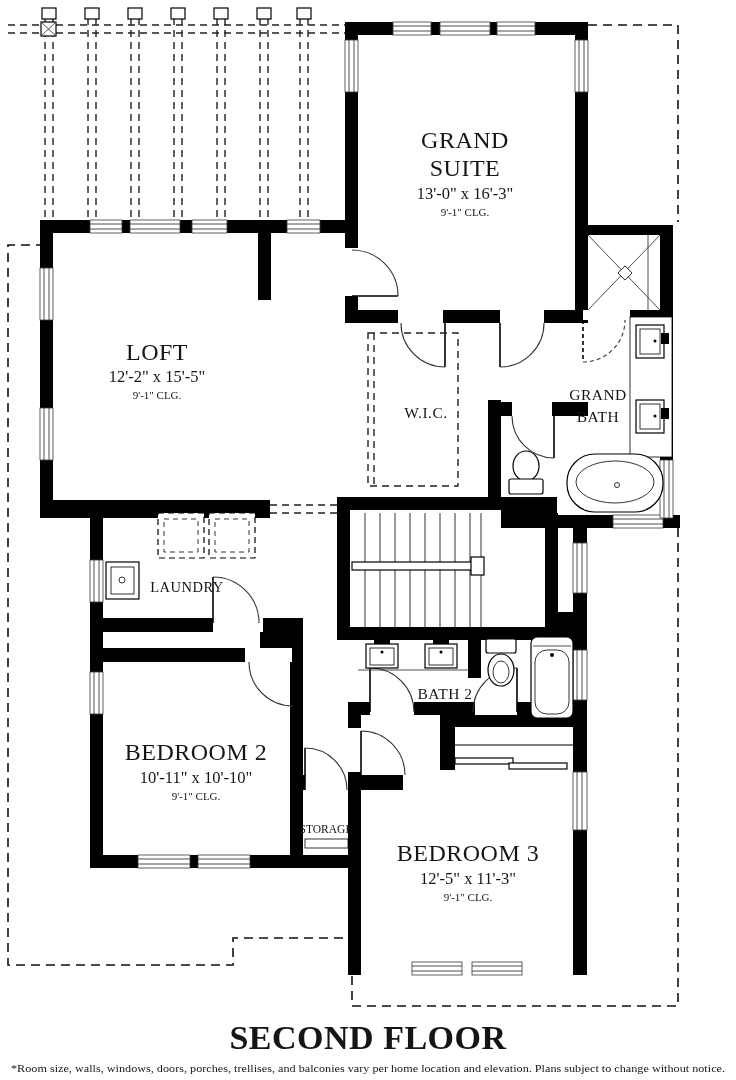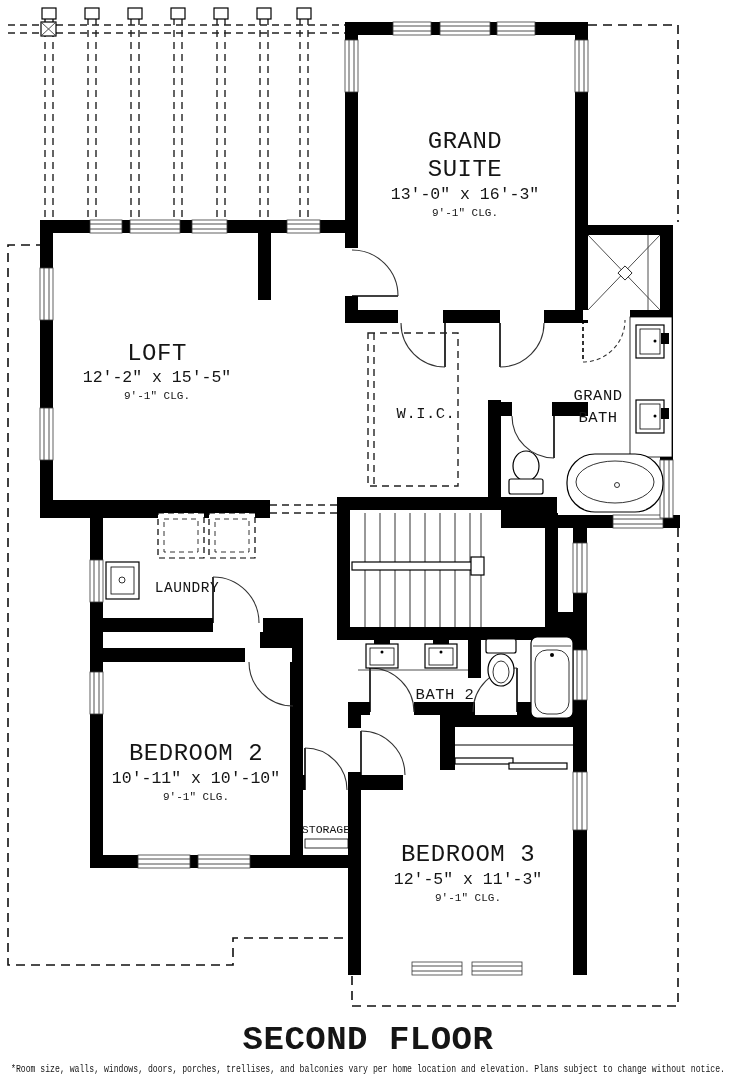--- a/index.html
+++ b/index.html
@@ -1,16 +1,16 @@
 <!DOCTYPE html>
 <html><head>
 <meta charset="utf-8">
 <style>
   html,body{margin:0;padding:0;background:#fff;}
-  #page{width:736px;height:1080px;position:relative;background:#fff;font-family:Liberation Mono, monospace;overflow:hidden;}
+  #page{width:736px;height:1080px;position:relative;background:#fff;font-family:Liberation Serif, serif;overflow:hidden;}
   svg{display:block;}
   .wall{fill:#000;stroke:none;}
   .open{fill:#fff;stroke:none;}
   .win{fill:#fff;stroke:#3a3a3a;stroke-width:0.8;}
   .wl{stroke:#3a3a3a;stroke-width:0.9;}
   .fix{fill:#fff;stroke:#000;stroke-width:1.2;}
   .fixthin{fill:#fff;stroke:#000;stroke-width:0.8;}
   .blk{fill:#000;stroke:none;}
   .arc{fill:none;stroke:#333;stroke-width:1.1;}
   .leaf{stroke:#000;stroke-width:1.6;}

